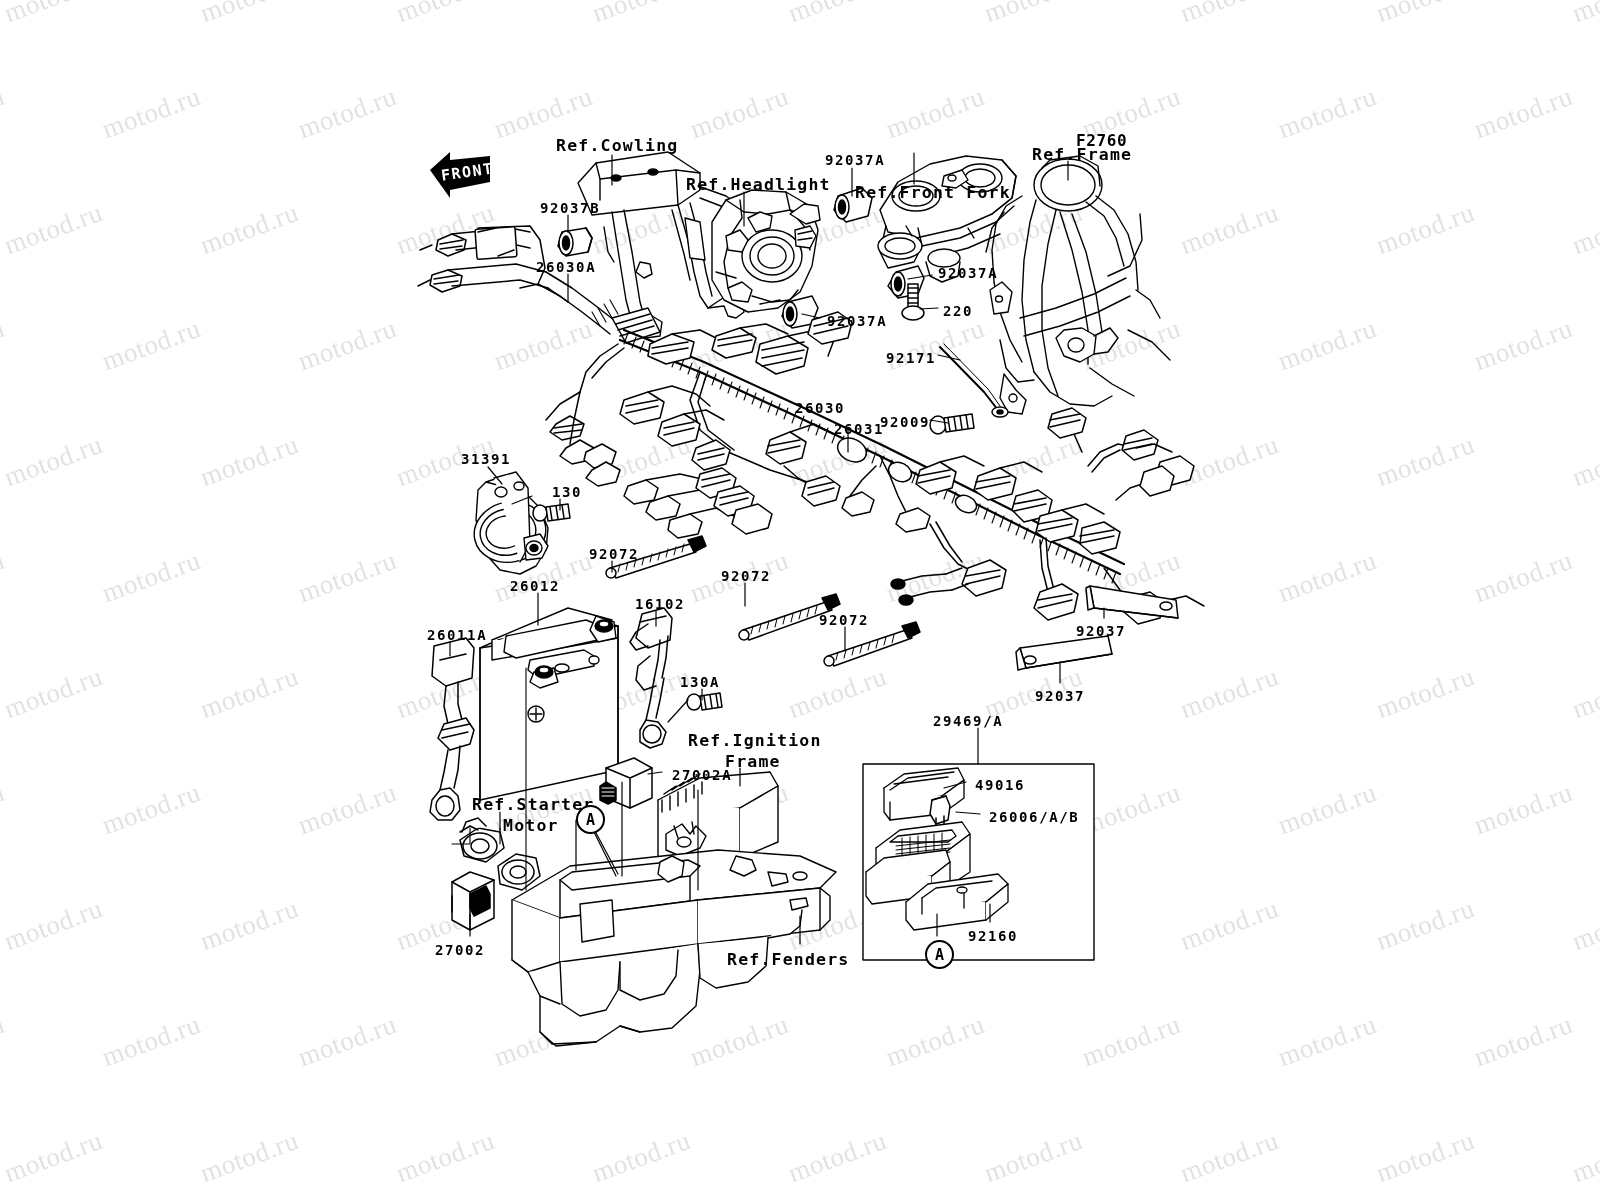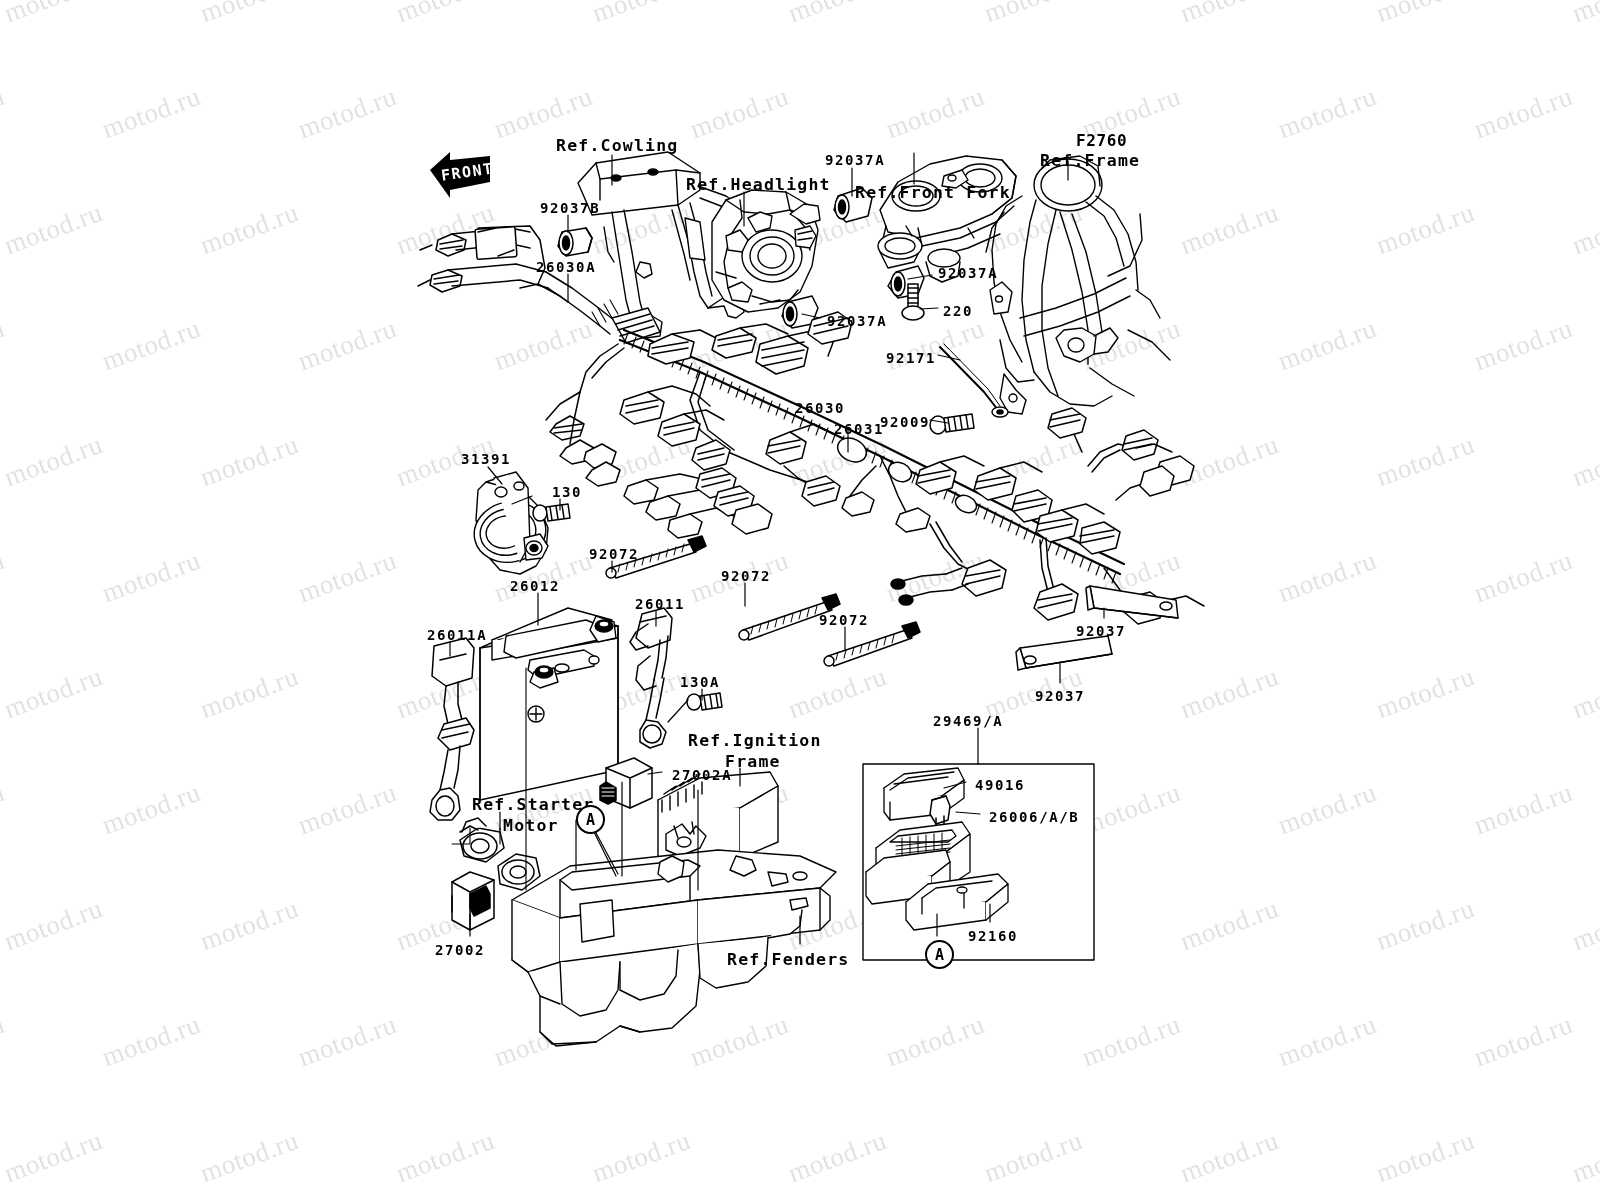--- a/index.html
+++ b/index.html
@@ -728,21 +728,21 @@
   </div>
 
   <div class="circA" style="left:576px;top:805px;">A</div>
   <div class="circA" style="left:925px;top:940px;">A</div>
 
   <div class="lbl tiny" style="left:1076px;top:131px;">F2760</div>
 
   <div class="lbl ref" style="left:556px;top:136px;">Ref.Cowling</div>
   <div class="lbl ref" style="left:686px;top:175px;">Ref.Headlight</div>
   <div class="lbl ref" style="left:855px;top:135px;margin-top:48px;">Ref.Front Fork</div>
-  <div class="lbl ref" style="left:1032px;top:151px;margin-left:8px;">Ref.Frame</div>
+  <div class="lbl ref" style="left:1032px;top:145px;">Ref.Frame</div>
 
   <div class="lbl ref" style="left:688px;top:731px;">Ref.Ignition</div>
   <div class="lbl ref" style="left:725px;top:752px;">Frame</div>
 
   <div class="lbl ref" style="left:472px;top:795px;">Ref.Starter</div>
   <div class="lbl ref" style="left:503px;top:816px;">Motor</div>
 
   <div class="lbl ref" style="left:727px;top:950px;">Ref.Fenders</div>
 
   <div class="lbl pn" style="left:540px;top:200px;">92037B</div>
@@ -754,21 +754,21 @@
   <div class="lbl pn" style="left:886px;top:350px;">92171</div>
   <div class="lbl pn" style="left:795px;top:400px;">26030</div>
   <div class="lbl pn" style="left:795px;top:421px;margin-left:39px;">26031</div>
   <div class="lbl pn" style="left:880px;top:414px;">92009</div>
   <div class="lbl pn" style="left:461px;top:451px;">31391</div>
   <div class="lbl pn" style="left:552px;top:484px;">130</div>
   <div class="lbl pn" style="left:589px;top:546px;">92072</div>
   <div class="lbl pn" style="left:721px;top:568px;">92072</div>
   <div class="lbl pn" style="left:819px;top:612px;">92072</div>
   <div class="lbl pn" style="left:510px;top:578px;">26012</div>
-  <div class="lbl pn" style="left:635px;top:596px;">26011</div>
+  <div class="lbl pn" style="left:635px;top:596px;">16102</div>
   <div class="lbl pn" style="left:427px;top:627px;">26011A</div>
   <div class="lbl pn" style="left:680px;top:674px;">130A</div>
   <div class="lbl pn" style="left:1076px;top:623px;">92037</div>
   <div class="lbl pn" style="left:1035px;top:688px;">92037</div>
   <div class="lbl pn" style="left:933px;top:713px;">29469/A</div>
   <div class="lbl pn" style="left:975px;top:777px;">49016</div>
   <div class="lbl pn" style="left:989px;top:809px;">26006/A/B</div>
   <div class="lbl pn" style="left:968px;top:928px;">92160</div>
   <div class="lbl pn" style="left:672px;top:767px;">27002A</div>
   <div class="lbl pn" style="left:435px;top:942px;">27002</div>

